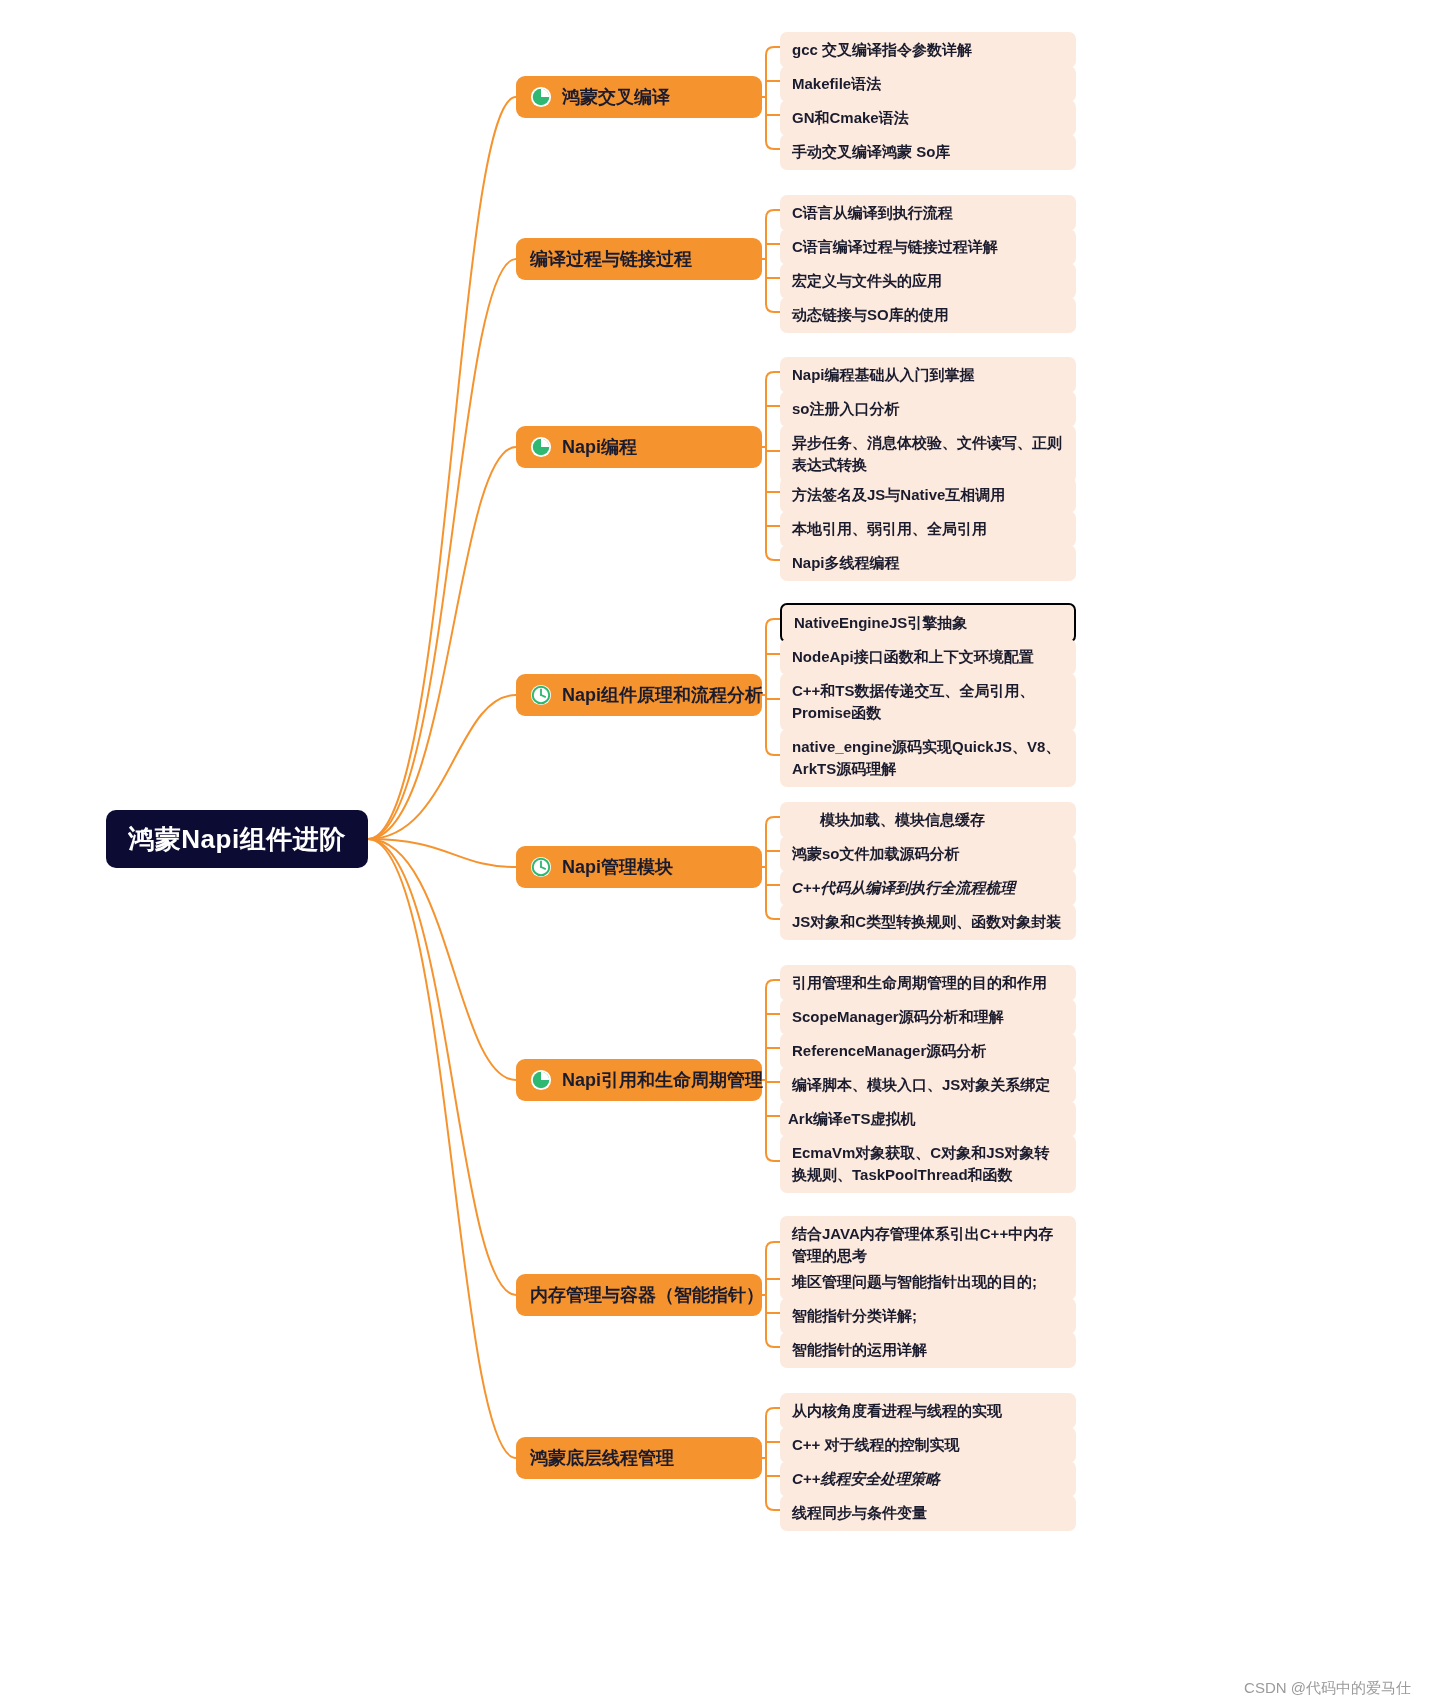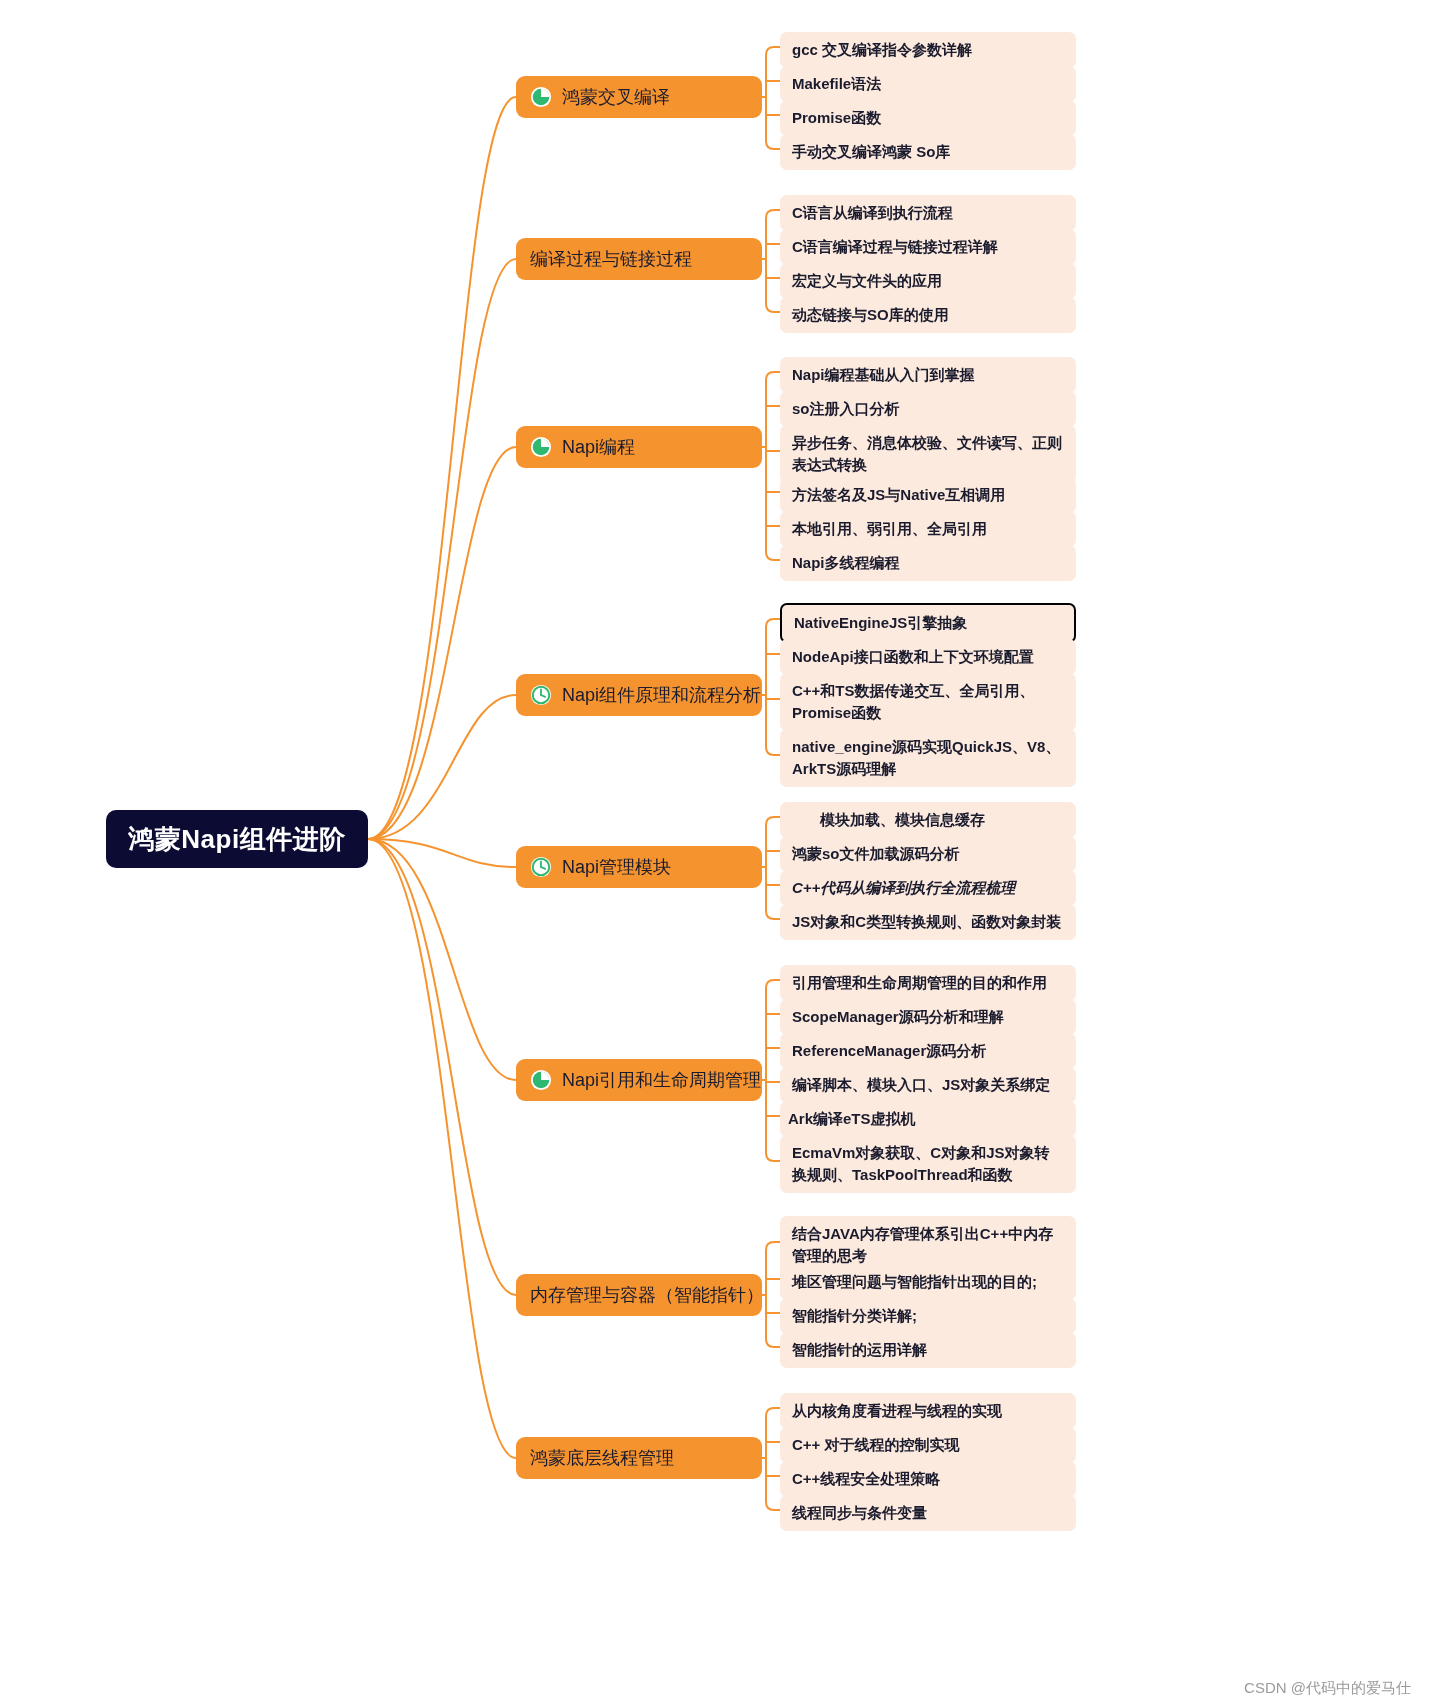--- a/index.html
+++ b/index.html
@@ -60,21 +60,21 @@
     border-radius: 9px;
     display: flex;
     align-items: center;
     box-sizing: border-box;
     padding: 0 14px;
     height: 42px;
   }
   .branch-label {
     color: #1b1b2e;
     font-size: 18px;
-    font-weight: normal;
+    font-weight: bold;
     white-space: nowrap;
   }
   .branch-icon {
     width: 22px;
     height: 22px;
     margin-right: 10px;
     flex: 0 0 auto;
     display: block;
   }
 
@@ -190,21 +190,21 @@
         </svg>
         <span class="branch-label">鸿蒙交叉编译</span>
       </div>
       <div class="leaf-node" style="left: 780px; top: 32px; width: 296px; min-height: 30px; background: rgb(252, 234, 222);">
         <span class="leaf-label">gcc 交叉编译指令参数详解</span>
       </div>
       <div class="leaf-node" style="left: 780px; top: 66px; width: 296px; min-height: 30px; background: rgb(252, 234, 222);">
         <span class="leaf-label">Makefile语法</span>
       </div>
       <div class="leaf-node" style="left: 780px; top: 100px; width: 296px; min-height: 30px; background: rgb(252, 234, 222);">
-        <span class="leaf-label">Promise函数</span>
+        <span class="leaf-label">GN和Cmake语法</span>
       </div>
       <div class="leaf-node" style="left: 780px; top: 134px; width: 296px; min-height: 30px; background: rgb(252, 234, 222);">
         <span class="leaf-label">手动交叉编译鸿蒙 So库</span>
       </div>
       <div class="branch-node" style="left: 516px; top: 238px; width: 246px; background: rgb(245, 148, 47);">
         <span class="branch-label">编译过程与链接过程</span>
       </div>
       <div class="leaf-node" style="left: 780px; top: 195px; width: 296px; min-height: 30px; background: rgb(252, 234, 222);">
         <span class="leaf-label">C语言从编译到执行流程</span>
       </div>
@@ -328,21 +328,21 @@
       </div>
       <div class="branch-node" style="left: 516px; top: 1437px; width: 246px; background: rgb(245, 148, 47);">
         <span class="branch-label">鸿蒙底层线程管理</span>
       </div>
       <div class="leaf-node" style="left: 780px; top: 1393px; width: 296px; min-height: 30px; background: rgb(252, 234, 222);">
         <span class="leaf-label">从内核角度看进程与线程的实现</span>
       </div>
       <div class="leaf-node" style="left: 780px; top: 1427px; width: 296px; min-height: 30px; background: rgb(252, 234, 222);">
         <span class="leaf-label">C++ 对于线程的控制实现</span>
       </div>
-      <div class="leaf-node" style="left: 780px; top: 1461px; width: 296px; min-height: 30px; background: rgb(252, 234, 222);">
+      <div class="leaf-node" style="left: 780px; top: 1461px; width: 296px; min-height: 30px; background: rgb(252, 234, 222); font-style: italic;">
         <span class="leaf-label">C++线程安全处理策略</span>
       </div>
       <div class="leaf-node" style="left: 780px; top: 1495px; width: 296px; min-height: 30px; background: rgb(252, 234, 222);">
         <span class="leaf-label">线程同步与条件变量</span>
       </div>
     </div>
 
   <div class="watermark">CSDN @代码中的爱马仕</div>
 </div>
 

